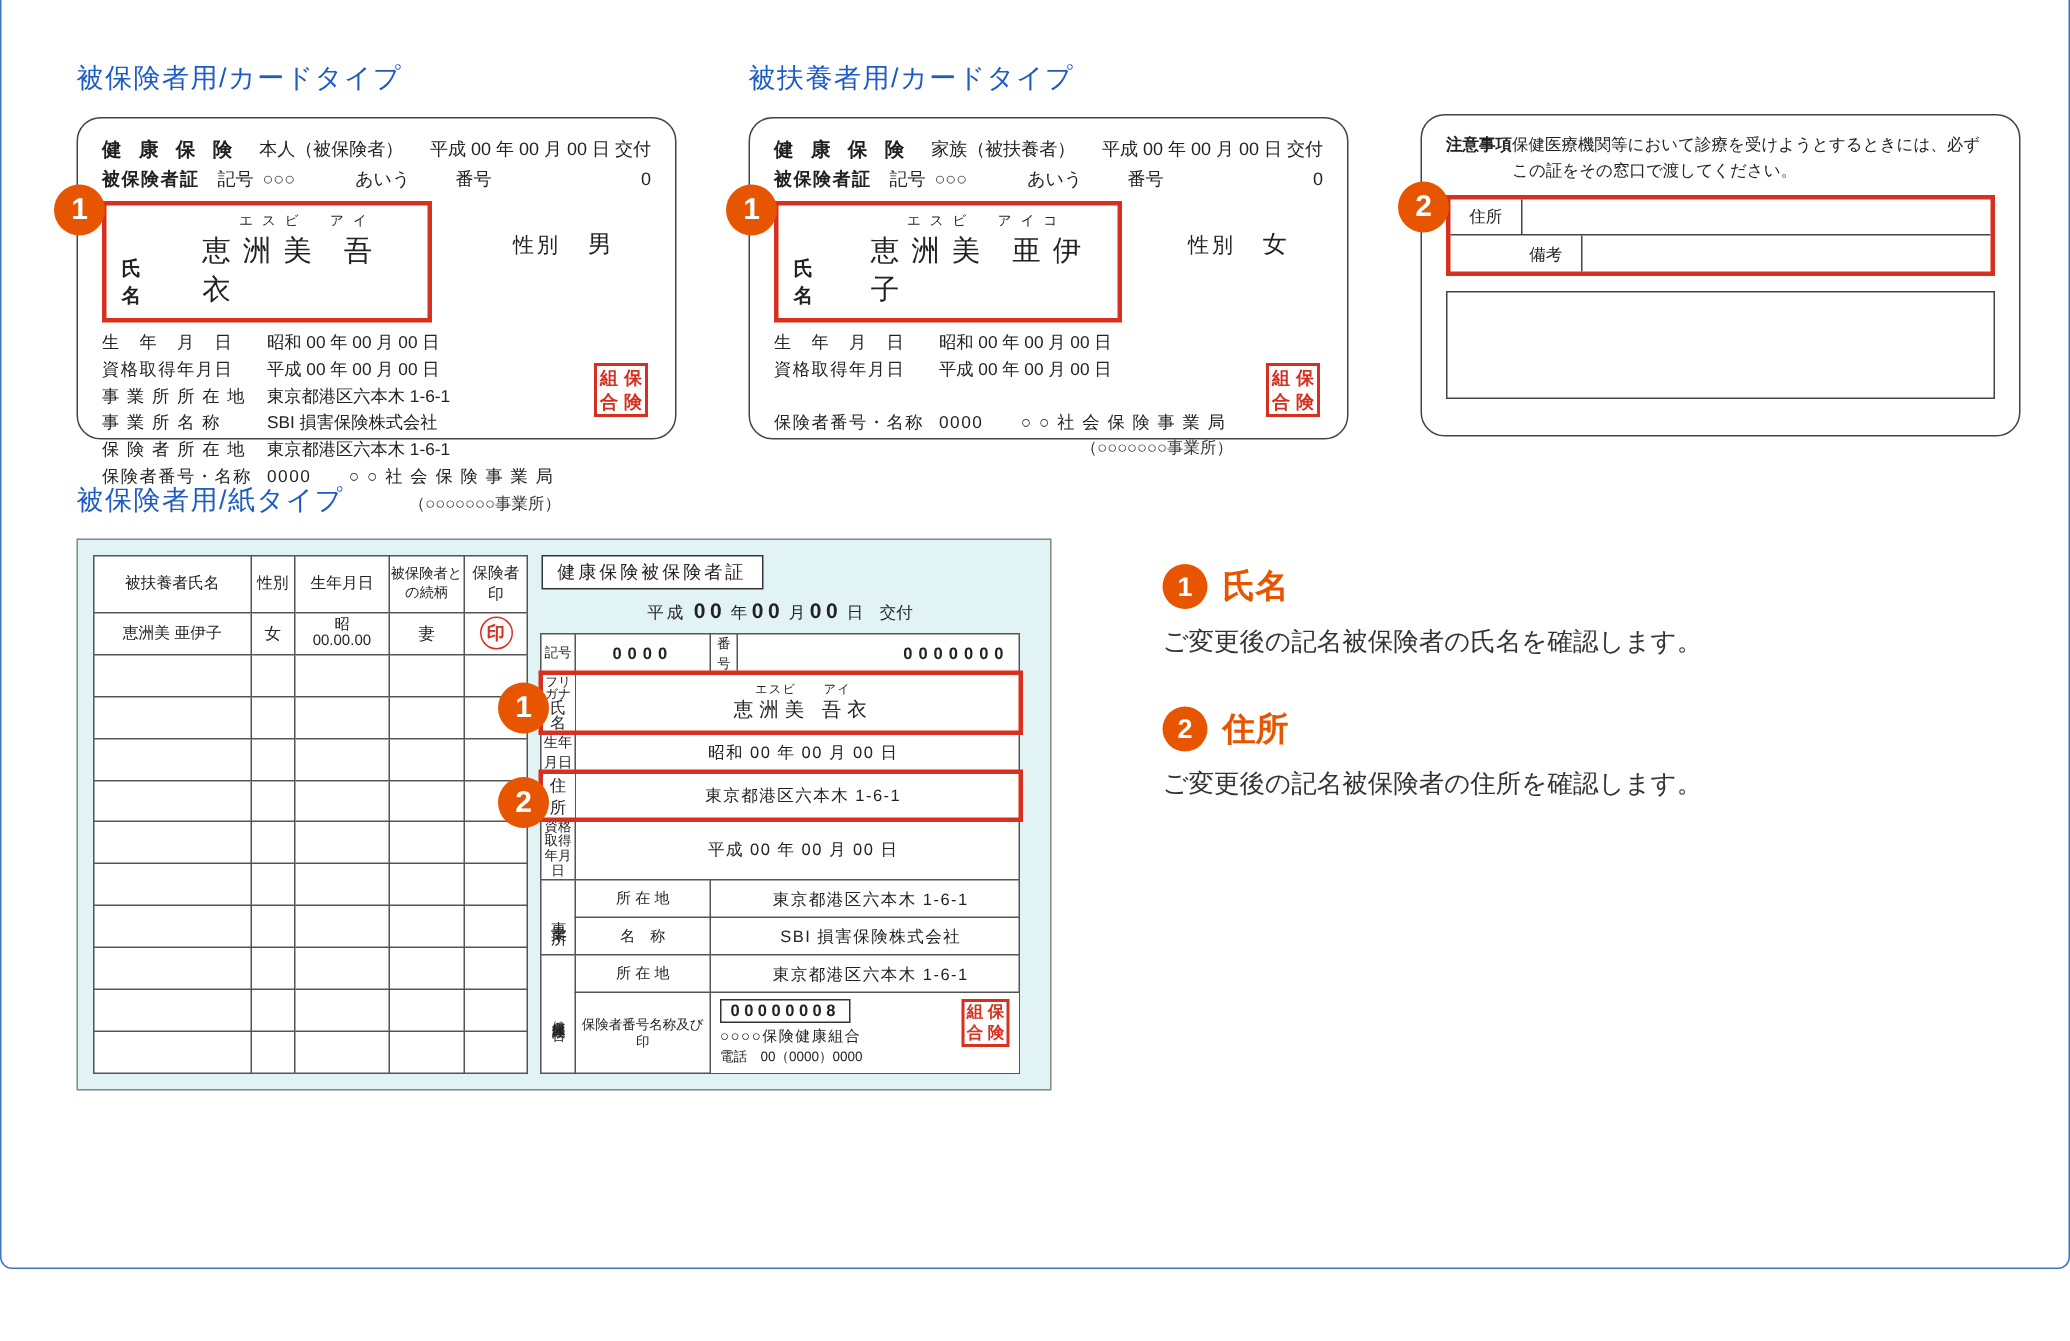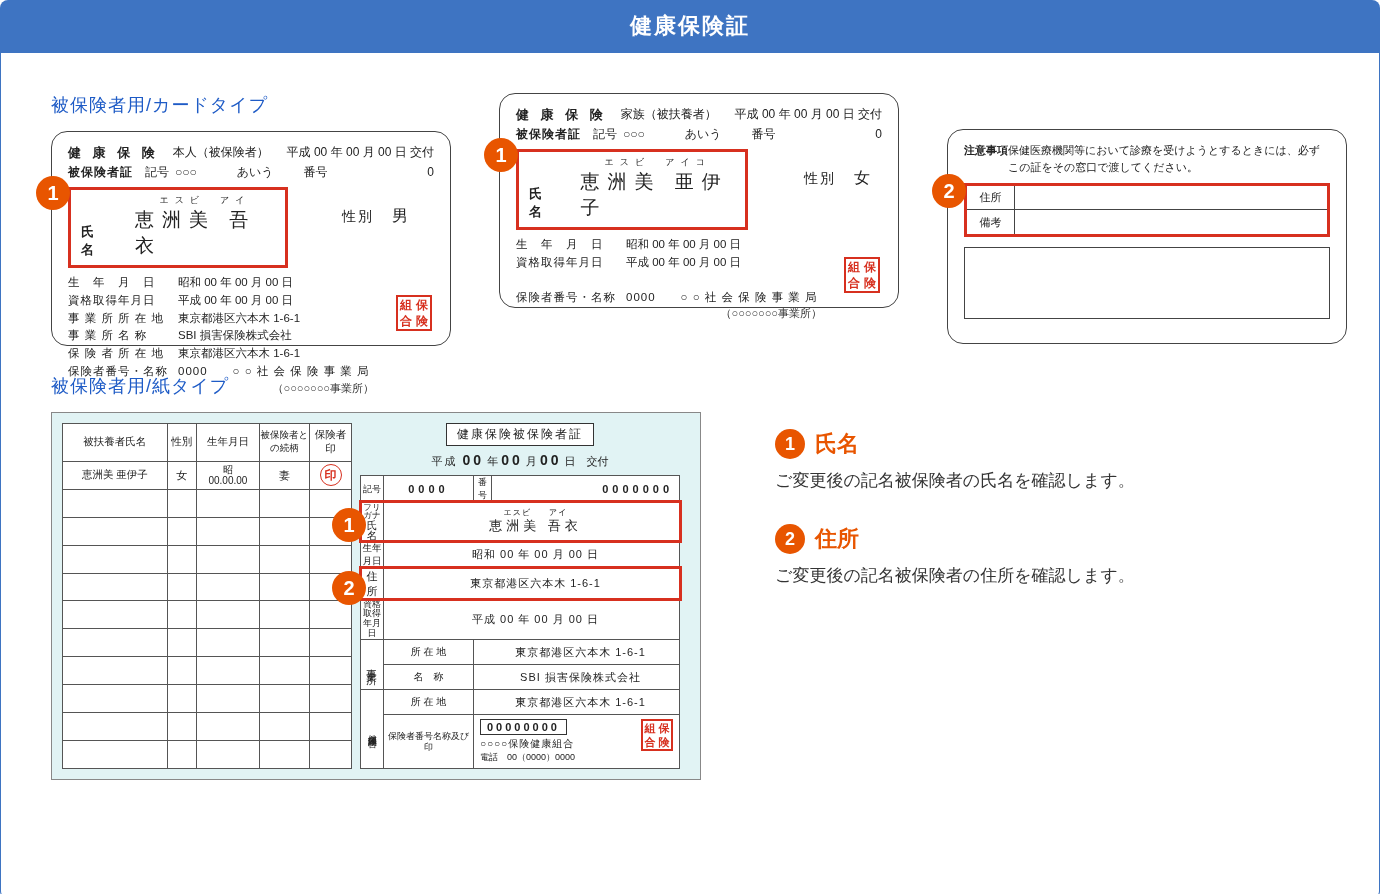--- a/index.html
+++ b/index.html
@@ -129,21 +129,21 @@
   .addr-box {
     border: 3px solid #d7301f;
     margin-top: 8px;
   }
   .addr-box .arow {
     display: flex;
     border-bottom: 1px solid #444;
     height: 24px;
     align-items: center;
   }
-  .addr-box .arow:last-child { border-bottom: none;}
+  .addr-box .arow:last-child { border-bottom: none; margin-left: 40px;}
   .addr-box .al { width: 48px; text-align:center; border-right:1px solid #444; font-size:11px; height:100%; display:flex; align-items:center; justify-content:center;}
   .blank-box {
     border: 1px solid #444;
     margin-top: 10px;
     height: 72px;
   }
   .badge {
     position: absolute;
     width: 34px;
     height: 34px;
@@ -220,21 +220,20 @@
     color:#fff; font-weight:bold; font-size:18px;
     display:flex; align-items:center; justify-content:center;
   }
   .legend .lt { color:#e85500; font-size:22px; font-weight:bold;}
   .legend .ld { font-size: 17px; color:#333; }
 </style>
 </head>
 <body>
 
 <div class="outer">
-  <div class="header-bar">健康保険証</div>
   <div class="frame">
 
     <div class="top-row">
 
       <div>
         <div class="section-label">被保険者用/カードタイプ</div>
         <div class="card">
           <div class="badge" style="left:-16px; top:44px;">1</div>
           <div class="card-line1">
             <span class="lab">健 康 保 険</span>
@@ -292,20 +291,21 @@
           <div class="seal">
             <span>組</span>
               <span>保</span>
             <span>合</span>
               <span>険</span>
           </div>
         </div>
       </div>
 
       <div>
+        <div class="section-label">被扶養者用/カードタイプ</div>
         <div class="card">
           <div class="badge" style="left:-16px; top:44px;">1</div>
           <div class="card-line1">
             <span class="lab">健 康 保 険</span>
             <span class="type">家族（被扶養者）</span>
             <span class="spacer"></span>
             <span class="date">平成 00 年 00 月 00 日 交付</span>
           </div>
           <div class="card-line2">
             <span class="lab">被保険者証</span>
@@ -316,21 +316,21 @@
             <span style="flex-grow:1;"></span>
             <span>0</span>
           </div>
           <div class="name-box" style="width:232px;">
             <span class="nlab">氏名</span>
             <span>
               <span class="furigana">エスビ　アイコ</span>
               <span class="name">恵洲美 亜伊子</span>
             </span>
           </div>
-          <div class="sex-row" style="left:304px;">
+          <div class="sex-row" style="left:292px;">
             <span class="sl">性別</span>
             <span class="sv">女</span>
           </div>
           <div class="details">
             <div class="row">
                 <span class="dl">生　年　月　日</span>
                 <span class="dv">昭和 00 年 00 月 00 日</span>
               </div>
             <div class="row">
                 <span class="dl">資格取得年月日</span>
@@ -467,21 +467,21 @@
                 </tr>
           </tbody>
             </table>
 
           <div class="main-table-wrap">
             <div class="badge" style="left:-28px; top:85px;">1</div>
             <div class="badge" style="left:-28px; top:148px;">2</div>
             <table class="main-table">
               <tbody>
                   <tr class="mt-title-row">
-                    <td colspan="4" style="text-align:center;"><span class="mt-title">健康保険被保険者証</span></td>
+                    <td colspan="4" style="text-align:left;"><span class="mt-title">健康保険被保険者証</span></td>
                   </tr>
               <tr class="mt-date-row">
                     <td colspan="4" style="text-align:center; padding-bottom:3px;">
                 <span><span style="letter-spacing:2px;">平成 </span><span class="mt-big">00</span> 年 <span class="mt-big">00</span> 月 <span class="mt-big">00</span> 日　交付</span>
               </td>
                   </tr>
               <tr>
                 <td style="width:18px;"><span style="font-size:9px;">記号</span></td>
                 <td style="width:90px; font-weight:bold; letter-spacing:4px;">0000</td>
                 <td style="width:18px; font-size:9px;">番号</td>
@@ -518,21 +518,21 @@
               <tr>
                 <td rowspan="2"><span class="vlab" style="font-size:9px; letter-spacing:1px;">健康保険組合</span></td>
                 <td style="font-size:10px;">所 在 地</td>
                 <td colspan="2" class="dv-r">東京都港区六本木 1-6-1</td>
               </tr>
               <tr style="height:50px;">
                 <td style="font-size:9px; line-height:1.2;">保険者番号名称及び印</td>
                 <td colspan="2" style="position:relative; padding:4px 6px;">
                   <div style="display:flex; align-items:flex-start; gap:8px;">
                     <div style="flex:1; text-align:left;">
-                      <span style="border:1px solid #333; padding:1px 6px; font-weight:bold; letter-spacing:3px; display:inline-block;">00000000</span>
+                      <span style="border:1px solid #333; padding:1px 6px; font-weight:bold; letter-spacing:3px; display:inline-block;">00000008</span>
                       <div style="font-size:10px; margin-top:2px; letter-spacing:1px;">○○○○保険健康組合</div>
                       <div style="font-size:9px;">電話　00（0000）0000</div>
                     </div>
                     <div class="small-seal">
                       <span>組</span>
                           <span>保</span>
                       <span>合</span>
                           <span>険</span>
                     </div>
                   </div>

